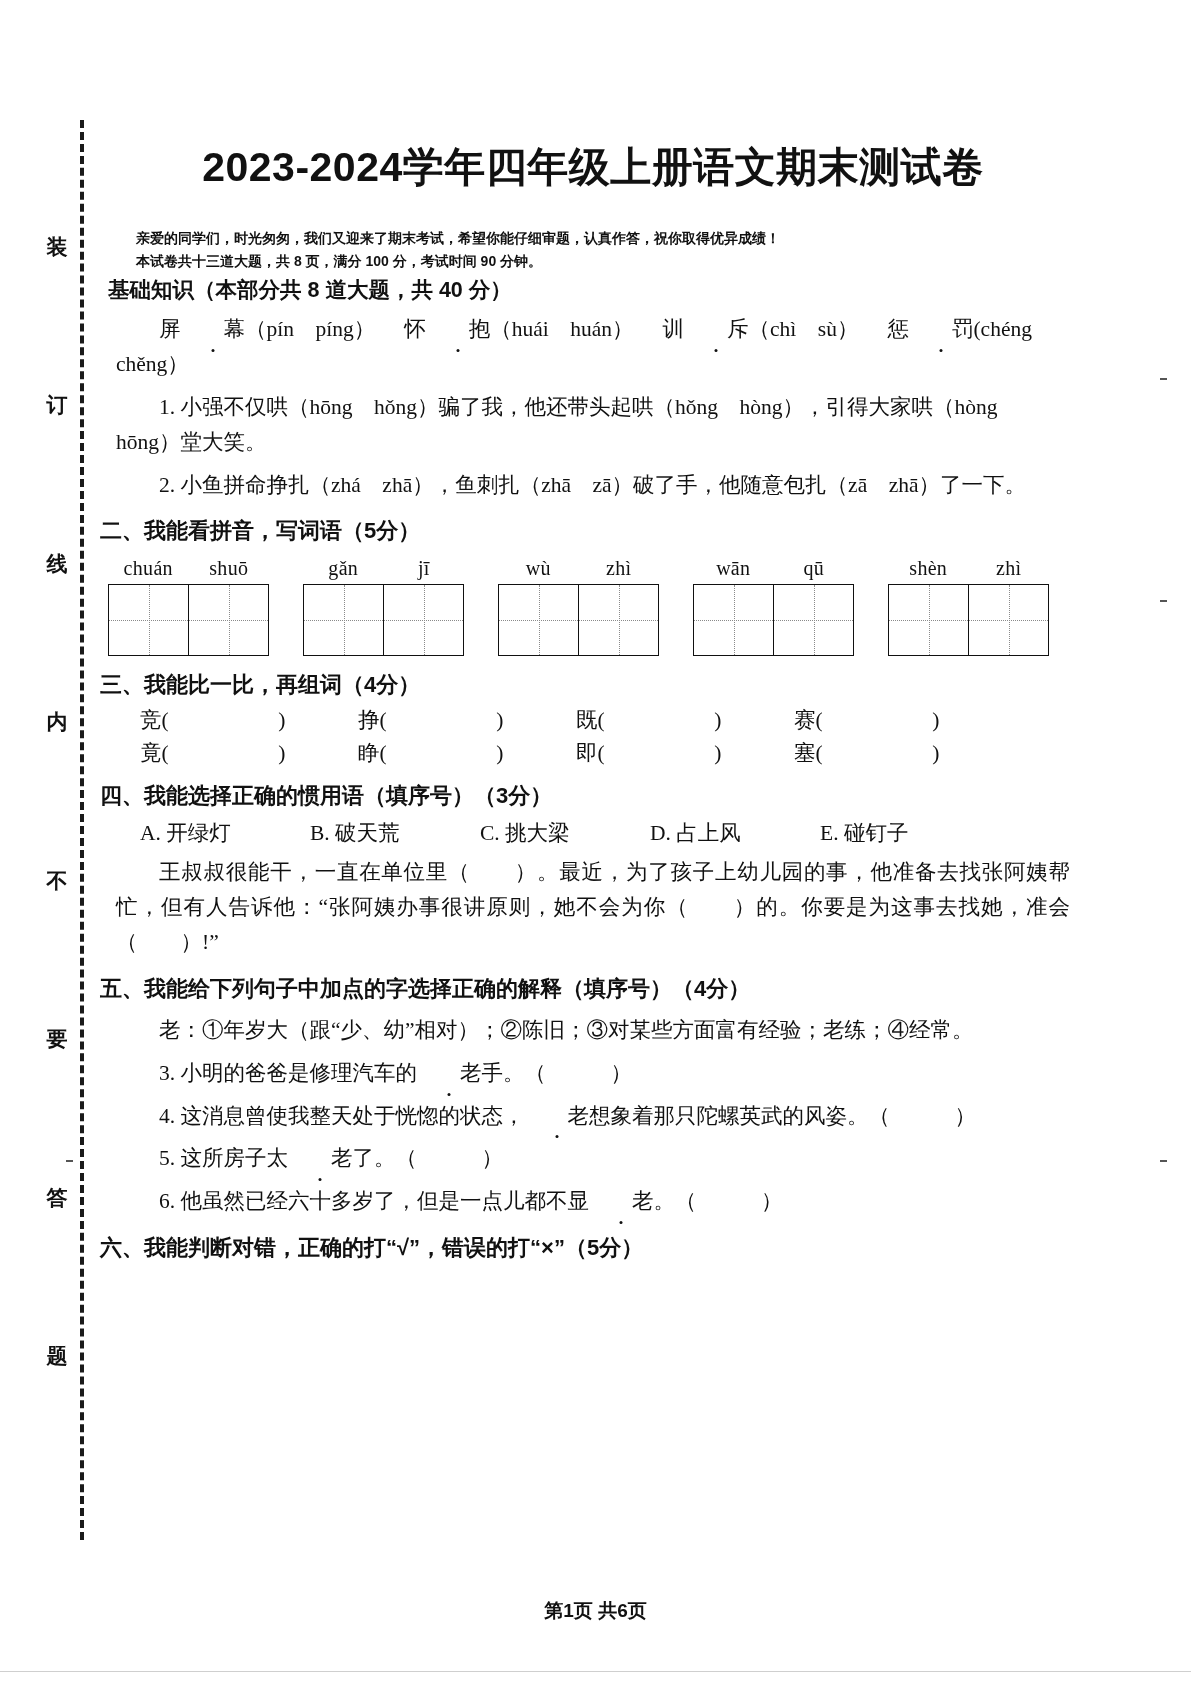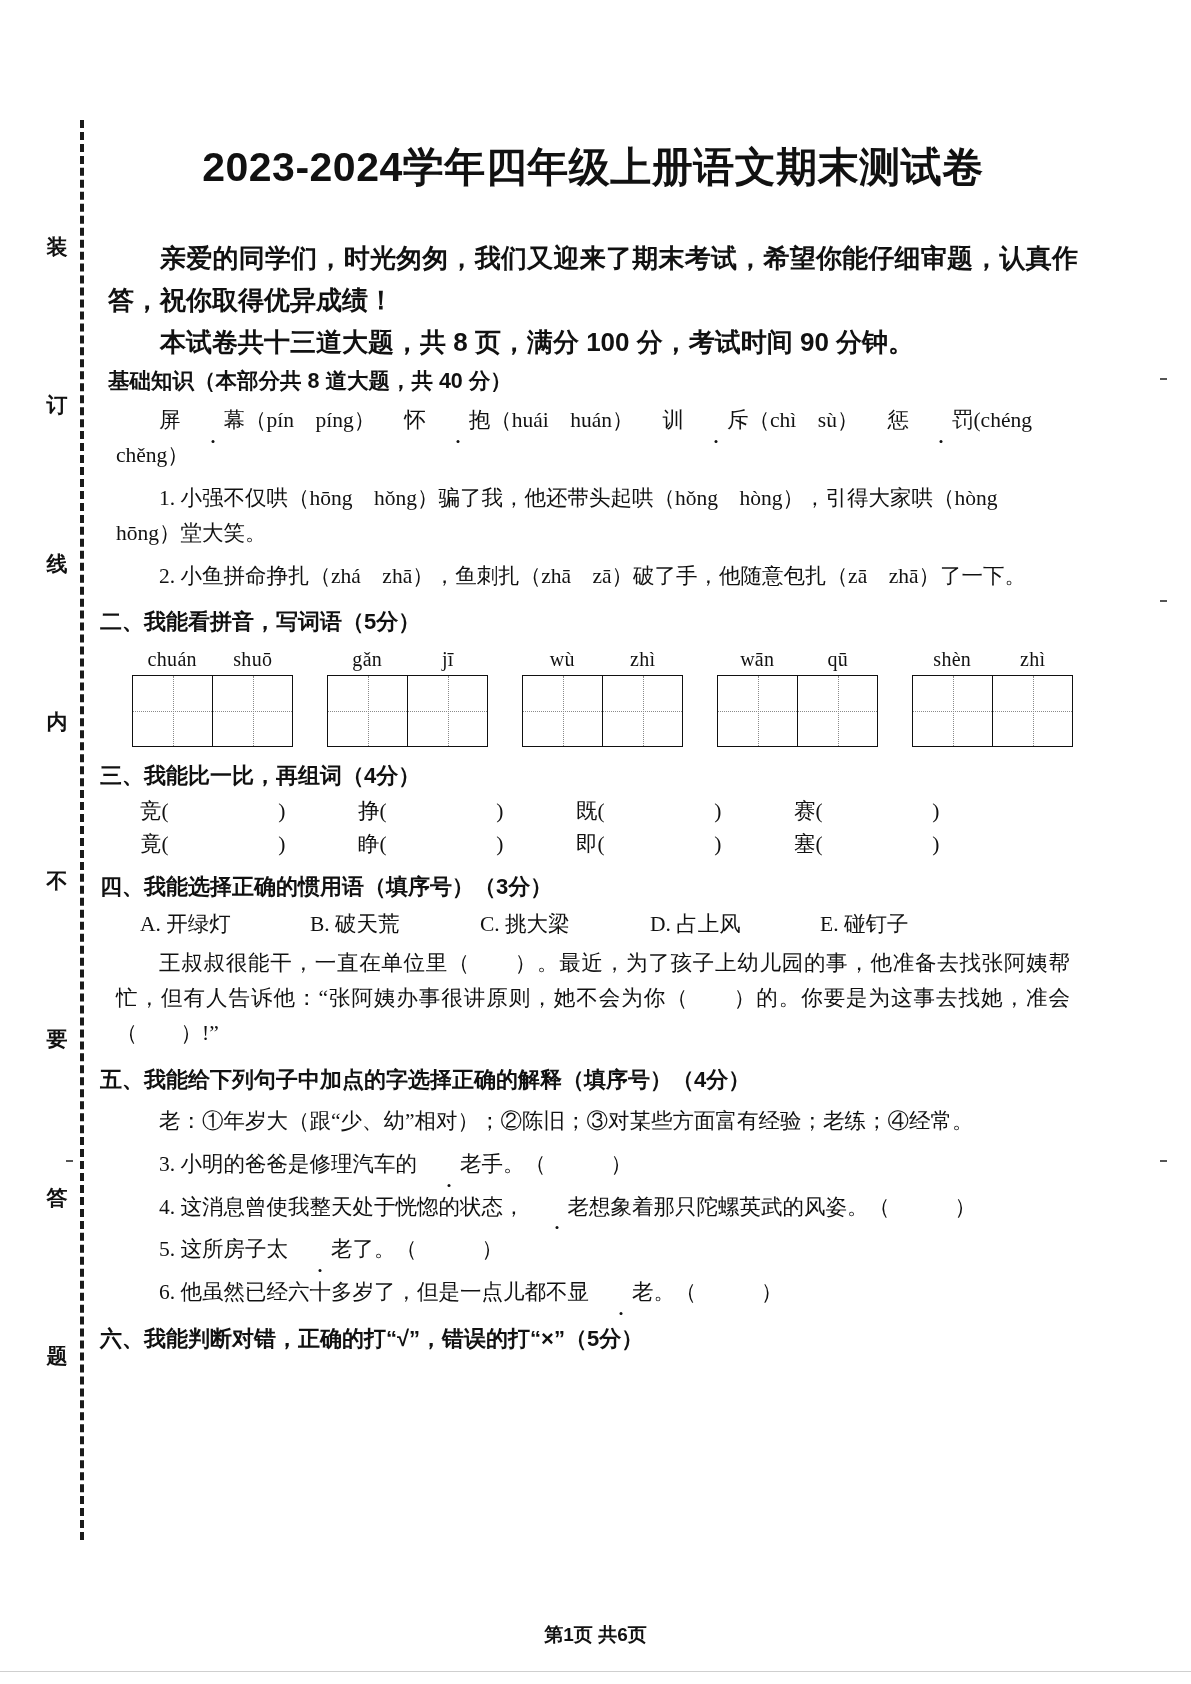--- a/index.html
+++ b/index.html
@@ -72,23 +72,23 @@
     font-weight: 700;
     font-size: 41px;
     letter-spacing: 0.5px;
     margin: 20px 0 0 0;
     white-space: nowrap;
   }
 
   .intro {
     font-family: "Liberation Sans", "DejaVu Sans", sans-serif;
     font-weight: 700;
-    font-size: 26px;
+    font-size: 14px;
     line-height: 1.62;
-    margin-top: 42px;
+    margin-top: 32px;
     text-align: justify;
   }
   .intro p { margin: 0; }
   .indent2 { text-indent: 2em; }
   .center-line {
     text-align: left;
     font-family: "Liberation Sans", "DejaVu Sans", sans-serif;
     font-weight: 700;
     font-size: 21.5px;
     margin-top: 3px;
@@ -126,21 +126,20 @@
     transform: translateX(-50%);
     width: 3px; height: 3px;
     border-radius: 50%;
     background: #111;
   }
 
   
   .pinyin-row {
     display: flex;
     margin-top: 10px;
-    margin-left: 24px;
   }
   .pinyin-group { margin-right: 34px; }
   .pinyin-labels {
     display: flex;
     justify-content: space-around;
     font-size: 20px;
     letter-spacing: .3px;
     margin-bottom: 4px;
   }
   .pinyin-labels span {
@@ -193,21 +192,21 @@
     font-size: 21.5px;
     margin-left: 32px;
     margin-top: 6px;
   }
   .opts .opt { width: 170px; white-space: nowrap; }
 
   
   .footer {
     position: absolute;
     left: 0; right: 0;
-    bottom: 36px;
+    bottom: 60px;
     text-align: center;
     font-family: "Liberation Sans", "DejaVu Sans", sans-serif;
     font-weight: 700;
     font-size: 19px;
     color: #111;
   }
 
   .tick-left, .tick-right {
     position: absolute;
     width: 7px; height: 2px;

